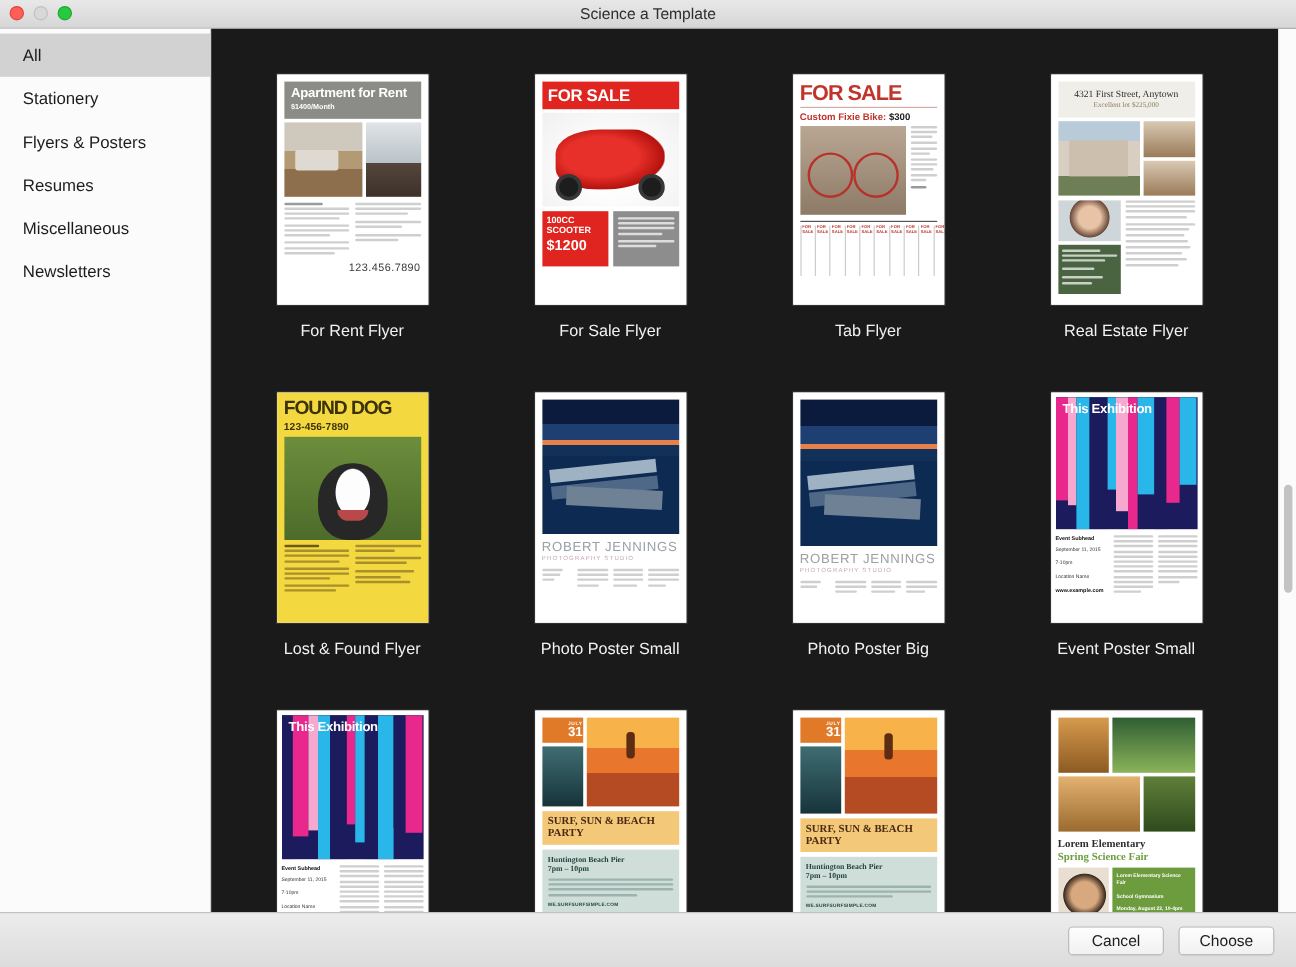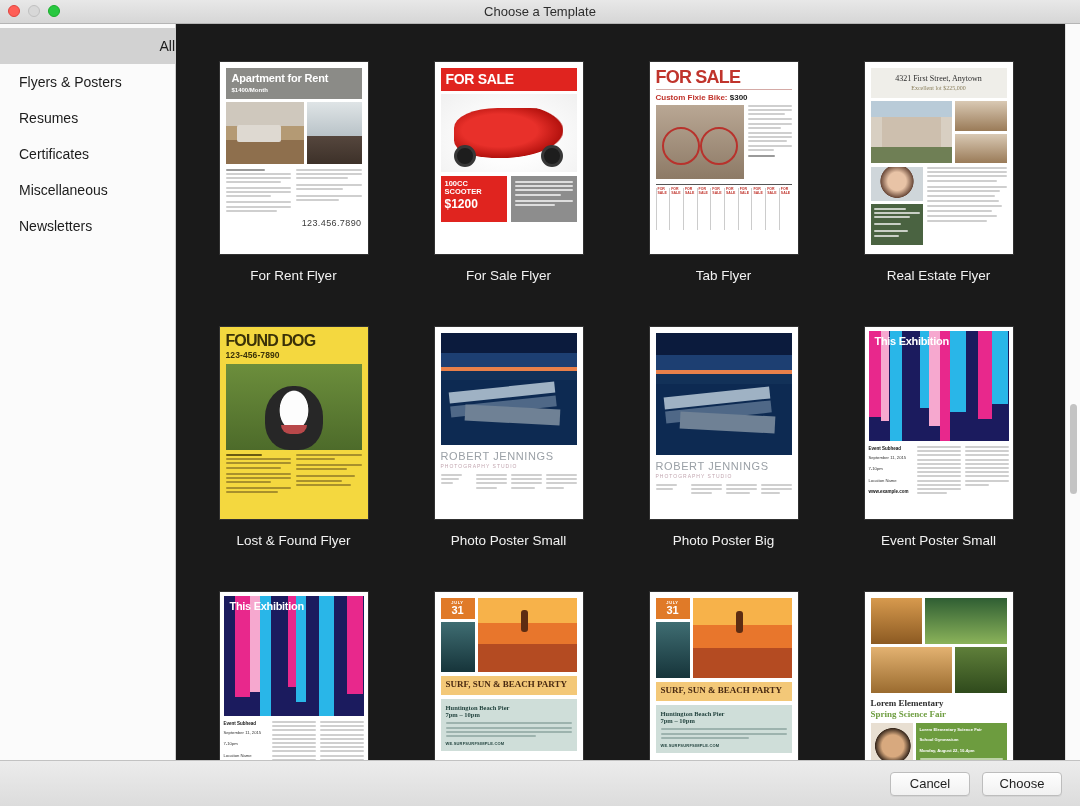--- a/index.html
+++ b/index.html
@@ -37,40 +37,40 @@
     border-right: 1px solid #cfcfcf;
     padding-top: 4px;
     overflow: hidden;
   }
   .side-item {
     height: 36px; line-height: 36px;
     padding-left: 19px;
     font-size: 14px; color: #1c1c1c;
     white-space: nowrap;
   }
-  .side-item.selected { background: #d2d2d2; text-align: right; }
+  .side-item.selected { background: #d2d2d2; }
 
   
   .gallery {
     flex: 1 1 auto; position: relative;
     background: #1a1a1a;
     overflow: hidden;
   }
   .grid {
     position: absolute; top: 0; left: 0; right: 0;
     padding: 38px 0 0 0;
     display: grid;
     grid-template-columns: repeat(4, 215px);
     justify-content: start;
     padding-left: 10px;
     row-gap: 44px;
   }
   .cell { width: 215px; display: flex; flex-direction: column; align-items: center; }
   .thumb-wrap {
-    width: 148px; height: 192px;
+    width: 126px; height: 192px;
     background: #ffffff;
     position: relative;
     overflow: hidden;
     box-shadow: 0 0 0 1px rgba(255,255,255,0.10);
   }
   .thumb-label {
     margin-top: 14px; font-size: 13.5px; color: #f2f2f2;
     text-align: center; white-space: nowrap;
   }
 
@@ -162,21 +162,21 @@
   .ev-body{ display:flex; gap:4px; margin-top:5px;}
   .ev-left{ width:44px;}
   .ev-left .lbl{ font-size:4.5px; font-weight:bold; color:#111; margin-bottom:4px;}
   .ev-left .dt{ font-size:4.2px; color:#333; line-height:1.5; margin-bottom:5px;}
   .ev-cols{ flex:1; display:flex; gap:4px;}
   .ev-cols > div{ flex:1;}
 
   
   .pa-top{ display:flex; gap:3px; height:74px;}
   .pa-leftcol{ width:34px; display:flex; flex-direction:column; gap:3px;}
-  .pa-date{ background:#e07a28; color:#fff; text-align:center; padding:2px 0 3px; }
+  .pa-date{ background:#e07a28; color:#fff; text-align:right; padding:2px 0 3px; }
   .pa-date .m{ font-size:4px; font-weight:bold; letter-spacing:.6px;}
   .pa-date .d{ font-size:11px; font-weight:bold; line-height:1;}
   .pa-surfsm{ flex:1; background: linear-gradient(#3f6d72, #16343a);}
   .pa-main{ flex:1; background: linear-gradient(#f7b24a 0 34%, #e8762c 34% 62%, #b44b22 62% 100%); position:relative;}
   .pa-main::after{content:"";position:absolute;left:44%;top:16%;width:7px;height:22px;background:#5d2c12;border-radius:3px;}
   .pa-band{ background:#f3c878; padding:4px 5px 5px; margin-top:4px;}
   .pa-band .t{ font-family:"Liberation Serif", serif; font-size:9px; font-weight:bold; color:#4a2a12; line-height:1.06;}
   .pa-info{ background:#cfded9; padding:5px; margin-top:4px;}
   .pa-info .t{ font-family:"Liberation Serif", serif; font-size:6.5px; font-weight:bold; color:#23443f; line-height:1.15;}
   .pa-info .link{ font-size:4px; font-weight:bold; color:#23443f; margin-top:4px; letter-spacing:.2px;}
@@ -223,30 +223,30 @@
 <body>
 
 <div class="window">
 
   <div class="titlebar">
     <div class="traffic">
       <span class="tl close"></span>
       <span class="tl min"></span>
       <span class="tl max"></span>
     </div>
-    <div class="title">Choose a Template</div>
+    <div class="title">Science a Template</div>
   </div>
 
   <div class="body">
 
     <div class="sidebar">
       <div class="side-item selected"><span>All</span></div>
+      <div class="side-item"><span>Stationery</span></div>
       <div class="side-item"><span>Flyers &amp; Posters</span></div>
       <div class="side-item"><span>Resumes</span></div>
-      <div class="side-item"><span>Certificates</span></div>
       <div class="side-item"><span>Miscellaneous</span></div>
       <div class="side-item"><span>Newsletters</span></div>
     </div>
 
     <div class="gallery">
       <div class="grid">
 
         <div class="cell">
           <div class="thumb-wrap">
             <div class="page">

